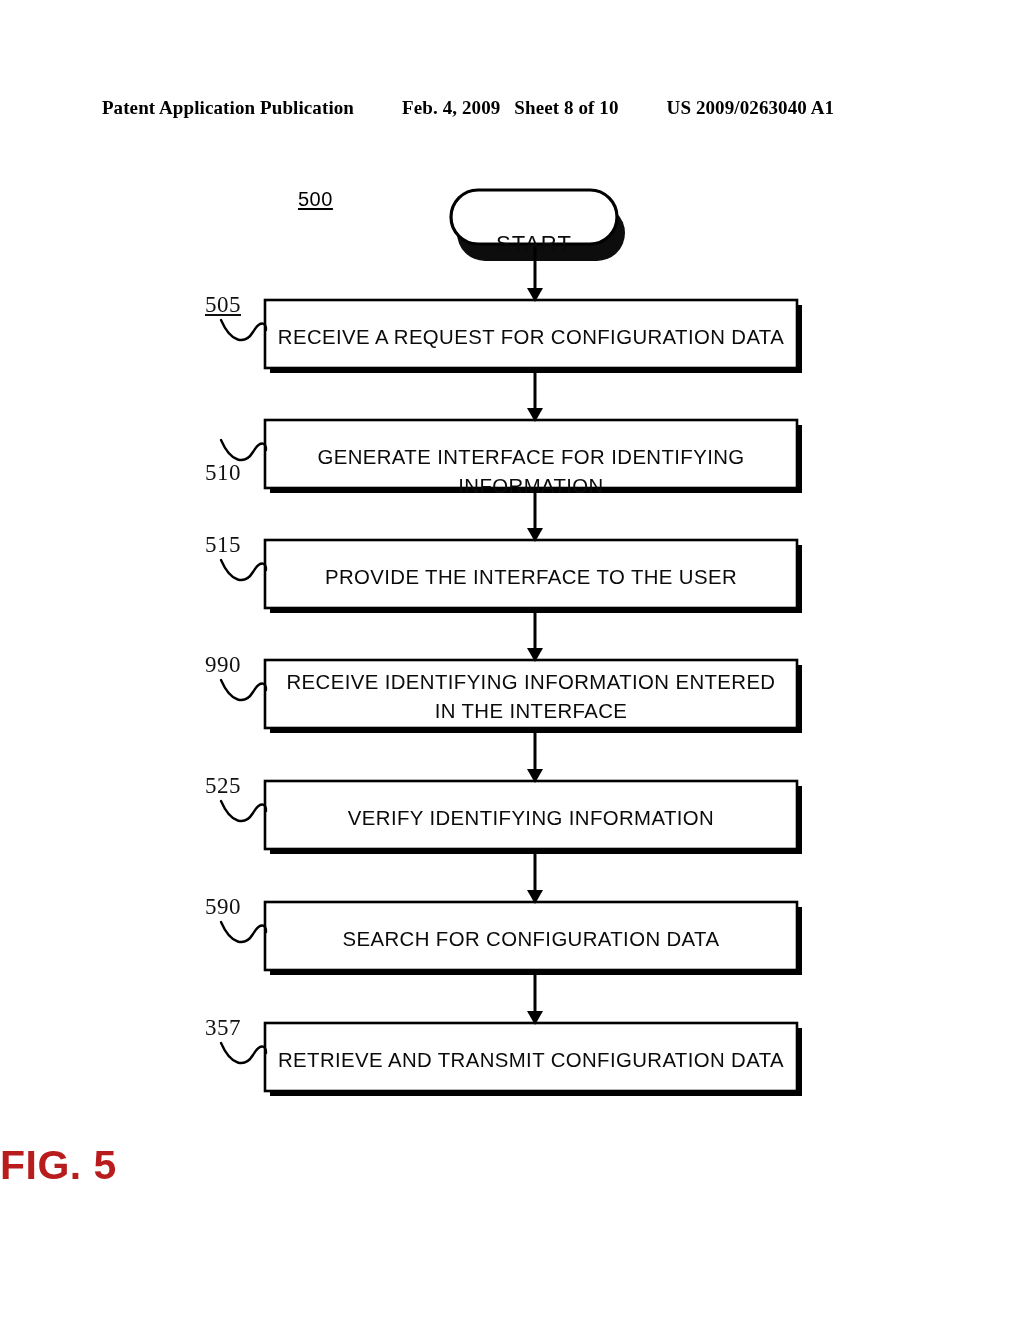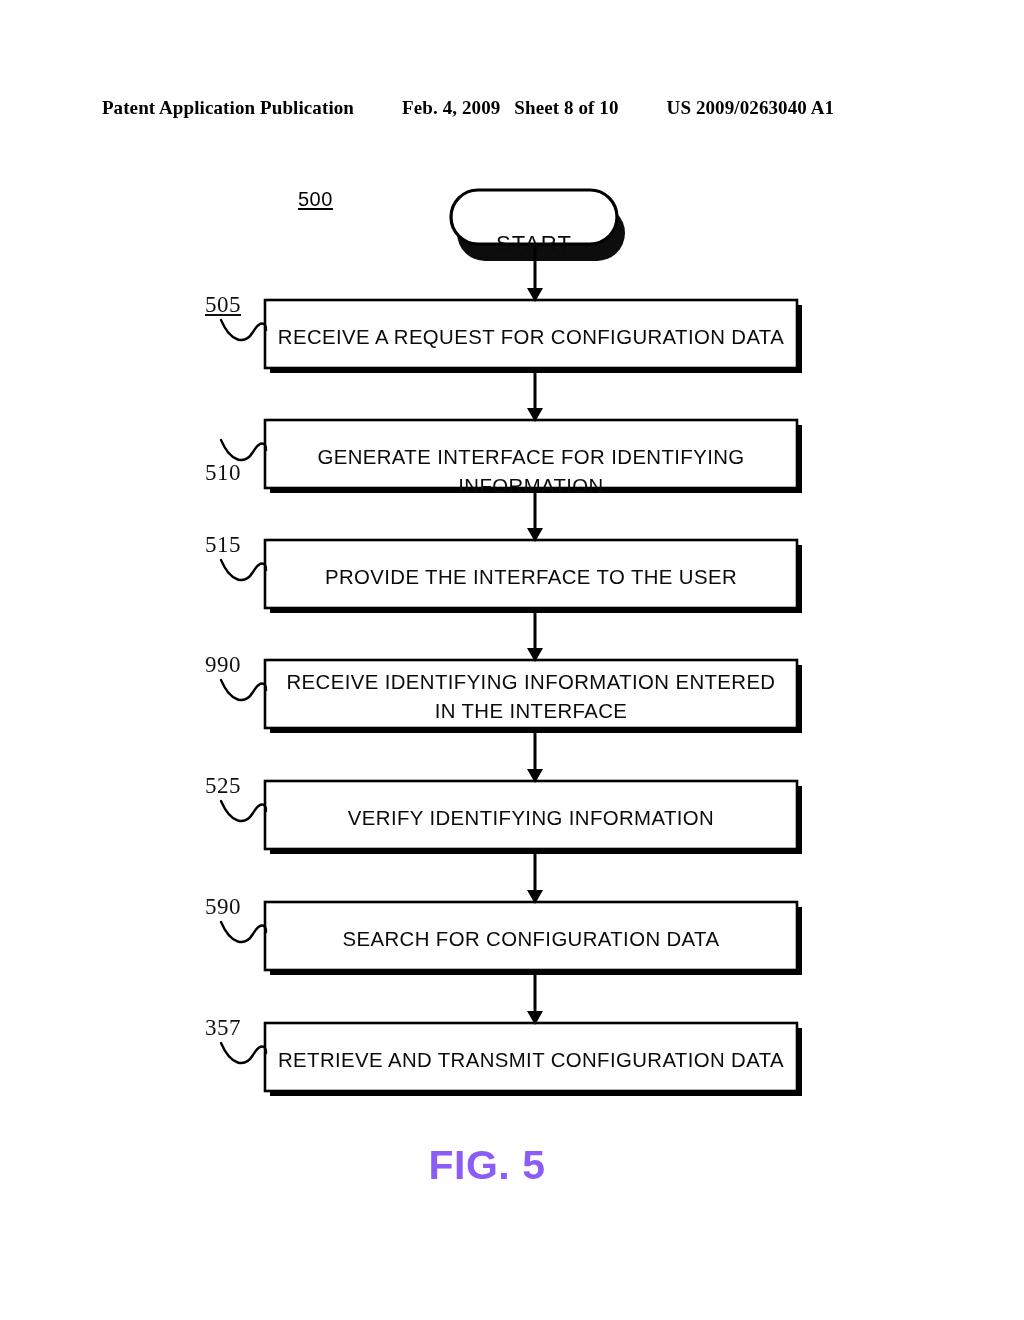--- a/index.html
+++ b/index.html
@@ -96,26 +96,26 @@
     letter-spacing: 1.2px;
     color: #0b0b0b;
     margin-top: 26px;
   }
 
   .fig-caption {
     position: absolute;
     left: 0;
     top: 1142px;
     width: 974px;
-    text-align: center;
+    text-align: left;
     font-family: "Liberation Sans", sans-serif;
     font-weight: bold;
     font-size: 41px;
     letter-spacing: 0.5px;
-    color: #8b5cf6;
+    color: #b91c1c;
   }
 </style>
 </head>
 <body>
 
 <div class="page-header">
   <span class="hdr-pub">Patent Application Publication</span>
   <span class="hdr-date">Feb. 4, 2009</span>
   <span class="hdr-sheet">Sheet 8 of 10</span>
   <span class="hdr-num">US 2009/0263040 A1</span>

